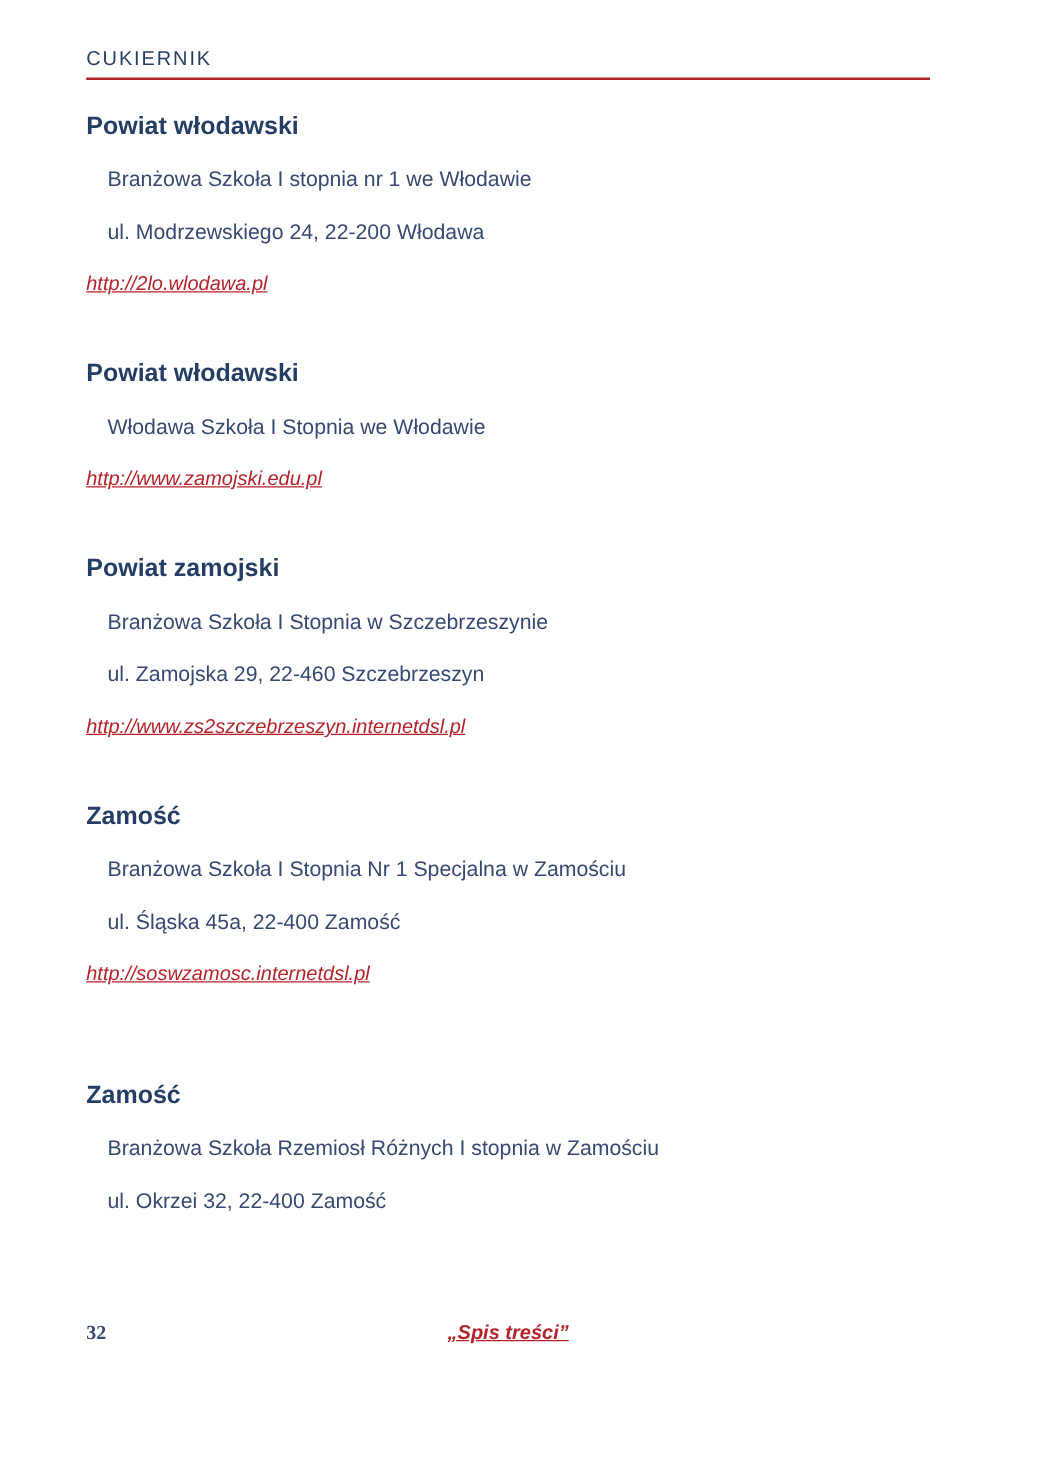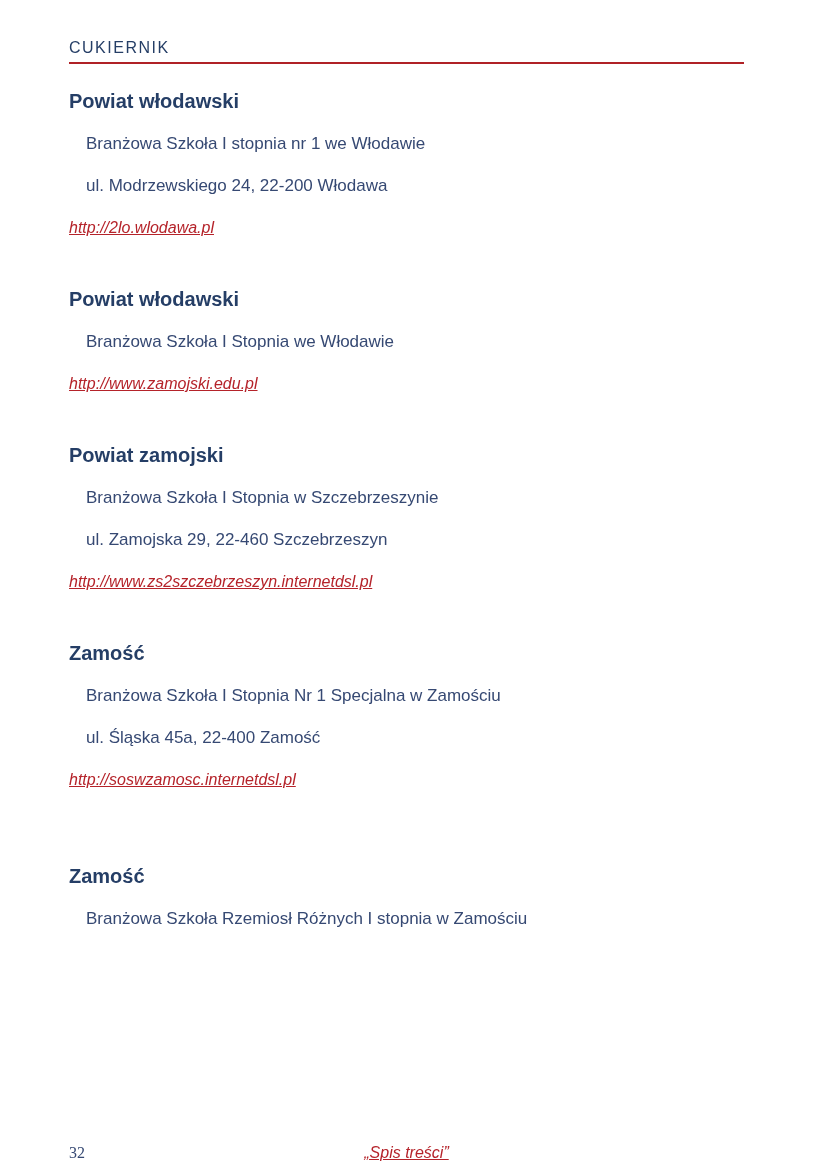--- a/index.html
+++ b/index.html
@@ -75,23 +75,24 @@
     font-size: 16px;
     line-height: 25px;
     font-style: italic;
     color: var(--link-red);
     text-decoration: underline;
     cursor: pointer;
   }
   .page-footer {
     position: absolute;
     left: 69px;
-    top: 1144px;
+    top: 1058px;
     width: 675px;
     height: 24px;
+    font-weight: bold;
   }
   .page-number {
     position: absolute;
     left: 0;
     top: 0;
     font-size: 16px;
     color: var(--body-navy);
     font-family: "Liberation Serif", "DejaVu Serif", serif;
   }
   .toc-link-wrap {
@@ -121,41 +122,42 @@
 
       <section class="entry">
         <h2>Powiat włodawski</h2>
         <p>Branżowa Szkoła I stopnia nr 1 we Włodawie</p>
         <p>ul. Modrzewskiego 24, 22-200 Włodawa</p>
         <a class="url-link" href="#">http://2lo.wlodawa.pl</a>
       </section>
 
       <section class="entry">
         <h2>Powiat włodawski</h2>
-        <p>Branżowa Szkoła I Stopnia we Włodawie</p>
+        <p>Włodawa Szkoła I Stopnia we Włodawie</p>
         <a class="url-link" href="#">http://www.zamojski.edu.pl</a>
       </section>
 
       <section class="entry">
         <h2>Powiat zamojski</h2>
         <p>Branżowa Szkoła I Stopnia w Szczebrzeszynie</p>
         <p>ul. Zamojska 29, 22-460 Szczebrzeszyn</p>
         <a class="url-link" href="#">http://www.zs2szczebrzeszyn.internetdsl.pl</a>
       </section>
 
       <section class="entry gap-lg">
         <h2>Zamość</h2>
         <p>Branżowa Szkoła I Stopnia Nr 1 Specjalna w Zamościu</p>
         <p>ul. Śląska 45a, 22-400 Zamość</p>
         <a class="url-link" href="#">http://soswzamosc.internetdsl.pl</a>
       </section>
 
       <section class="entry">
         <h2>Zamość</h2>
         <p>Branżowa Szkoła Rzemiosł Różnych I stopnia w Zamościu</p>
+        <p>ul. Okrzei 32, 22-400 Zamość</p>
       </section>
 
     </main>
   </div>
 
   <footer class="page-footer">
     <span class="page-number">32</span>
     <div class="toc-link-wrap">
       <a class="toc-link" href="#">„Spis treści”</a>
     </div>

